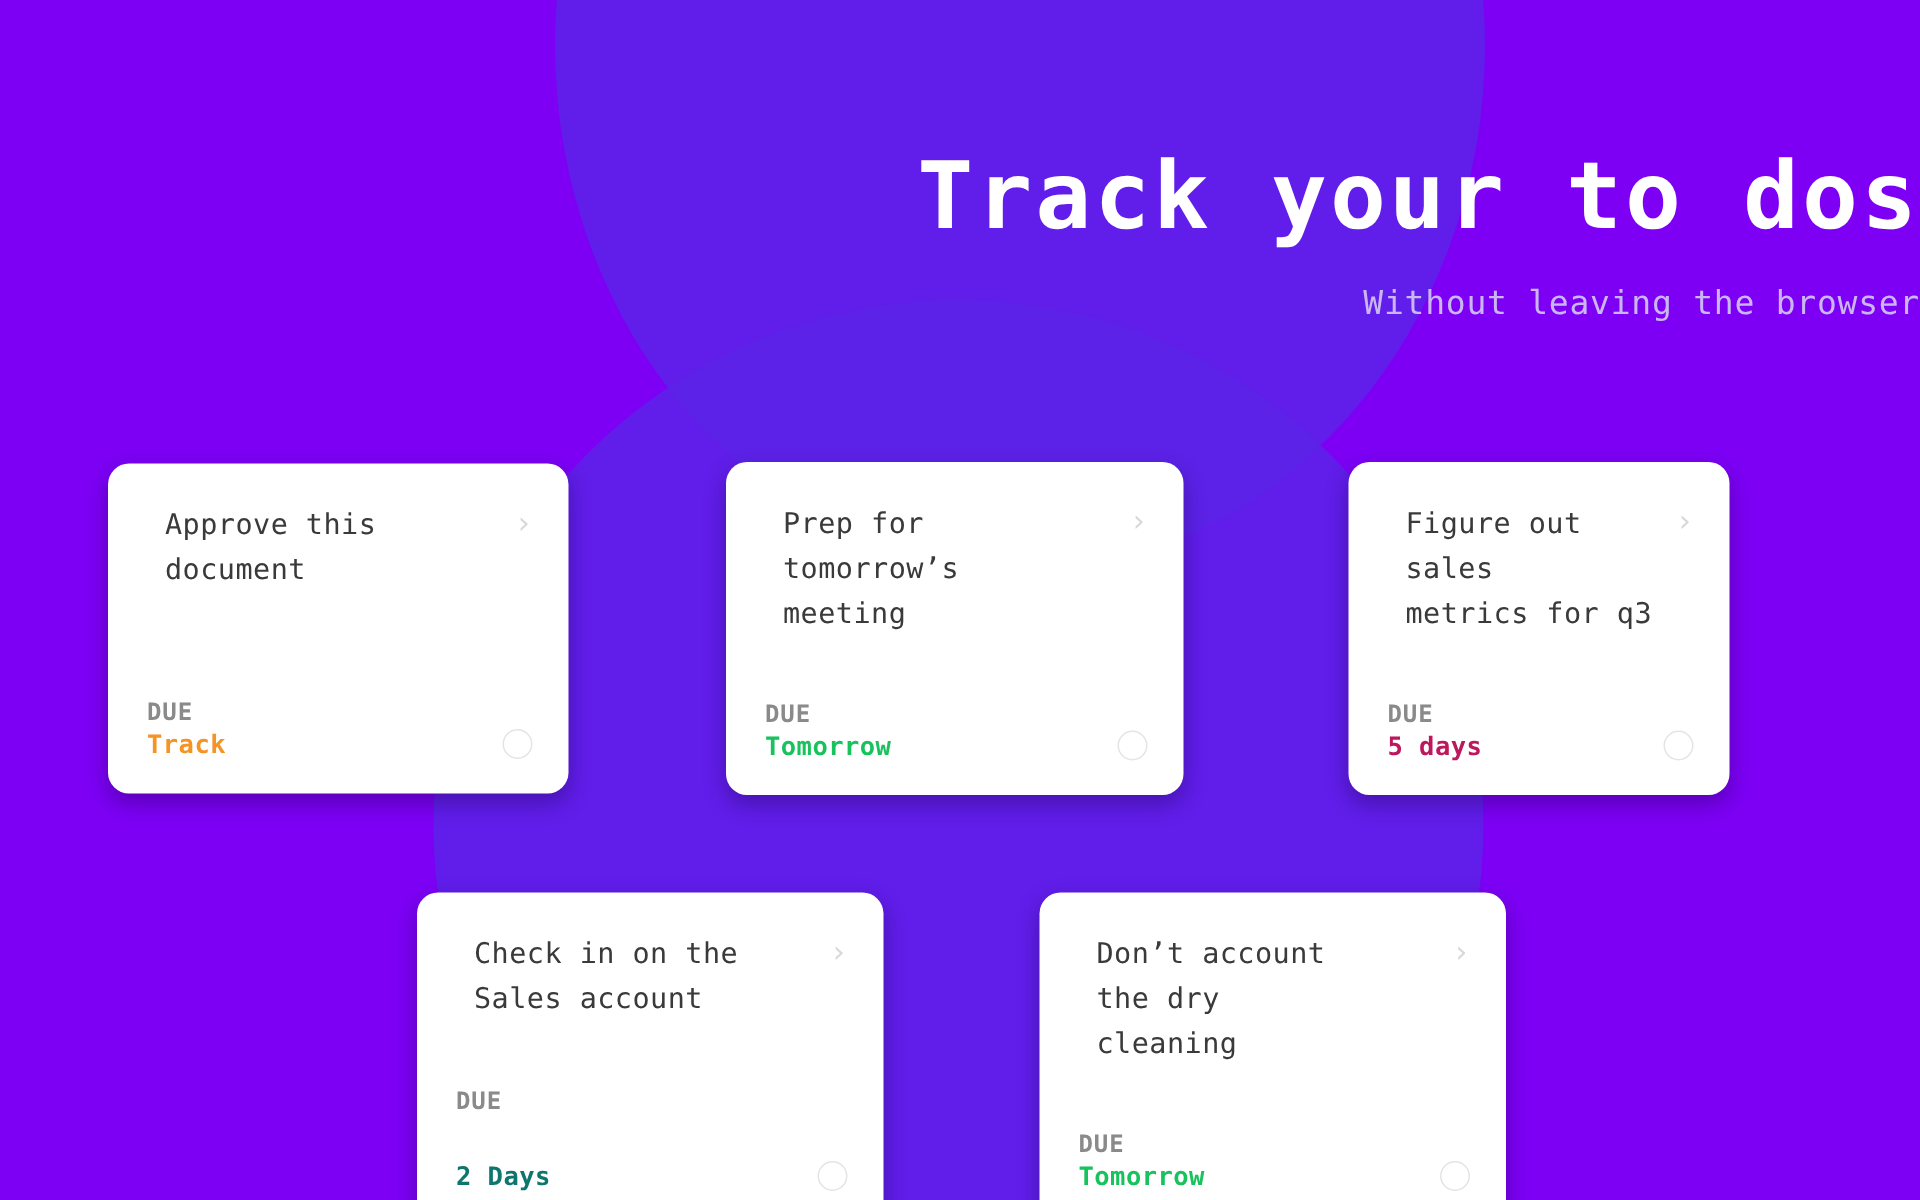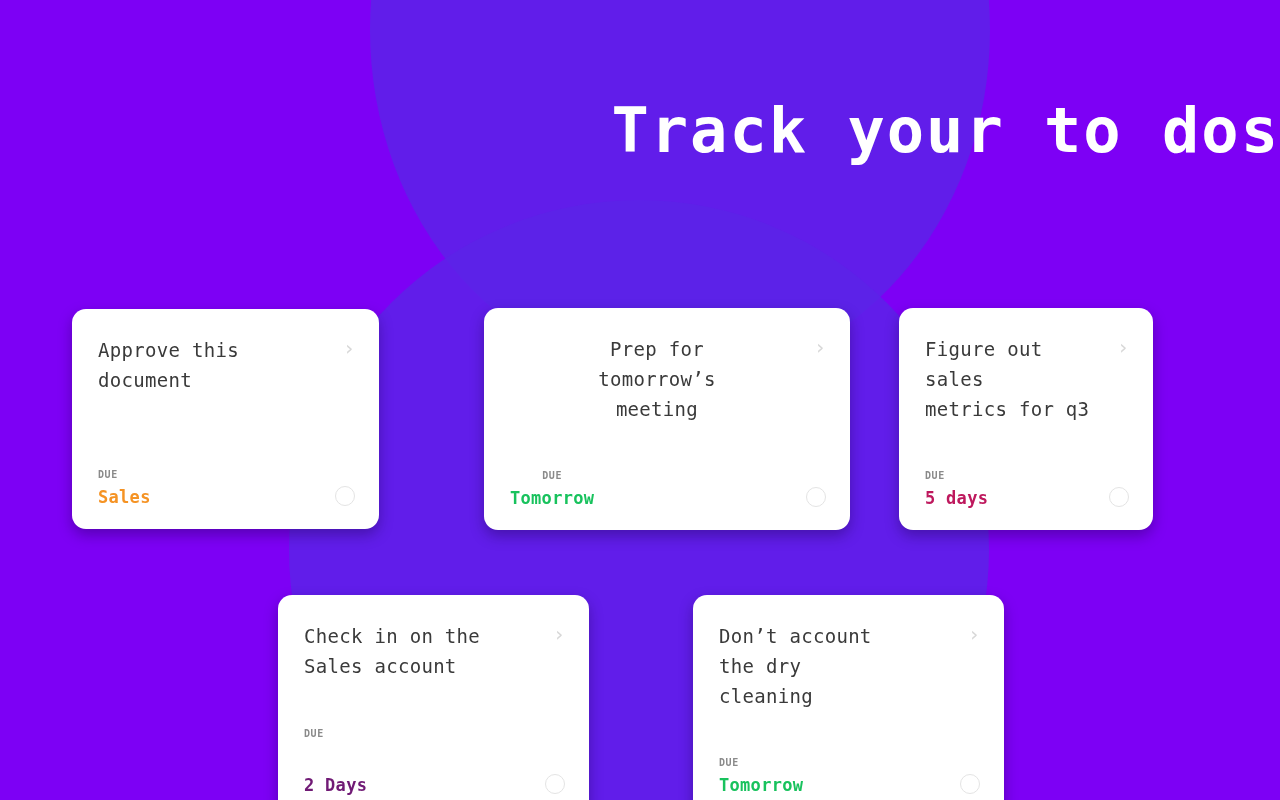--- a/index.html
+++ b/index.html
@@ -85,20 +85,21 @@
     box-shadow: 0 6px 14px rgba(20, 0, 60, 0.35);
     box-sizing: border-box;
     padding: 26px 24px 20px 26px;
     display: flex;
     flex-direction: column;
   }
   .card-head {
     display: flex;
     align-items: flex-start;
     justify-content: space-between;
+    margin-left: 12px;
   }
   .card-title {
     color: #3a3a3a;
     font-size: 19px;
     line-height: 30px;
     font-weight: normal;
     white-space: pre-line;
     letter-spacing: 0.3px;
     flex: 1;
     font-family: "DejaVu Sans Mono", "Liberation Mono", monospace;
@@ -117,21 +118,21 @@
     display: flex;
     align-items: flex-end;
     justify-content: space-between;
   }
   .due-block {
     display: flex;
     flex-direction: column;
   }
   .due-label {
     color: #8a8a8a;
-    font-size: 10px;
+    font-size: 16px;
     font-weight: bold;
     letter-spacing: 0.6px;
     line-height: 14px;
     font-family: "DejaVu Sans Mono", "Liberation Mono", monospace;
   }
   .due-value {
     font-size: 17px;
     font-weight: bold;
     line-height: 24px;
     margin-top: 3px;
@@ -150,38 +151,39 @@
 </head>
 <body>
 
 <div id="bg-layer">
   <div class="blob" id="blob-top"></div>
   <div class="blob" id="blob-bottom"></div>
 </div>
 
 <header id="hero">
   <h1 id="hero-title">Track your to dos</h1>
+  <p id="hero-subtitle">Without leaving the browser</p>
 </header>
 
 <main id="card-area">
     <div class="todo-card" style="left: 72px; top: 309px; width: 307px; height: 220px;">
       <div class="card-head">
         <div class="card-title">Approve  this
 document</div>
         <div class="chevron-icon">›</div>
       </div>
       <div class="card-foot">
         <div class="due-block">
           <div class="due-label">DUE</div>
-          <div class="due-value" style="color: rgb(245, 147, 36);">Sales</div>
-        </div>
-        <div class="complete-toggle"></div>
-      </div>
-    </div>
-    <div class="todo-card" style="left: 484px; top: 308px; width: 366px; height: 222px; text-align: center;">
+          <div class="due-value" style="color: rgb(245, 147, 36);">Track</div>
+        </div>
+        <div class="complete-toggle"></div>
+      </div>
+    </div>
+    <div class="todo-card" style="left: 484px; top: 308px; width: 305px; height: 222px;">
       <div class="card-head">
         <div class="card-title">Prep  for
 tomorrow’s
 meeting</div>
         <div class="chevron-icon">›</div>
       </div>
       <div class="card-foot">
         <div class="due-block">
           <div class="due-label">DUE</div>
           <div class="due-value" style="color: rgb(24, 194, 93);">Tomorrow</div>
@@ -205,21 +207,21 @@
     </div>
     <div class="todo-card" style="left: 278px; top: 595px; width: 311px; height: 222px;">
       <div class="card-head">
         <div class="card-title">Check in on the
 Sales account</div>
         <div class="chevron-icon">›</div>
       </div>
       <div class="card-foot">
         <div class="due-block">
           <div class="due-label">DUE</div>
-          <div class="due-value" style="color: #701a75; margin-top: 32px;">2 Days</div>
+          <div class="due-value" style="color: #0f766e; margin-top: 32px;">2 Days</div>
         </div>
         <div class="complete-toggle"></div>
       </div>
     </div>
     <div class="todo-card" style="left: 693px; top: 595px; width: 311px; height: 222px;">
       <div class="card-head">
         <div class="card-title">Don’t  account
 the dry
 cleaning</div>
         <div class="chevron-icon">›</div>

